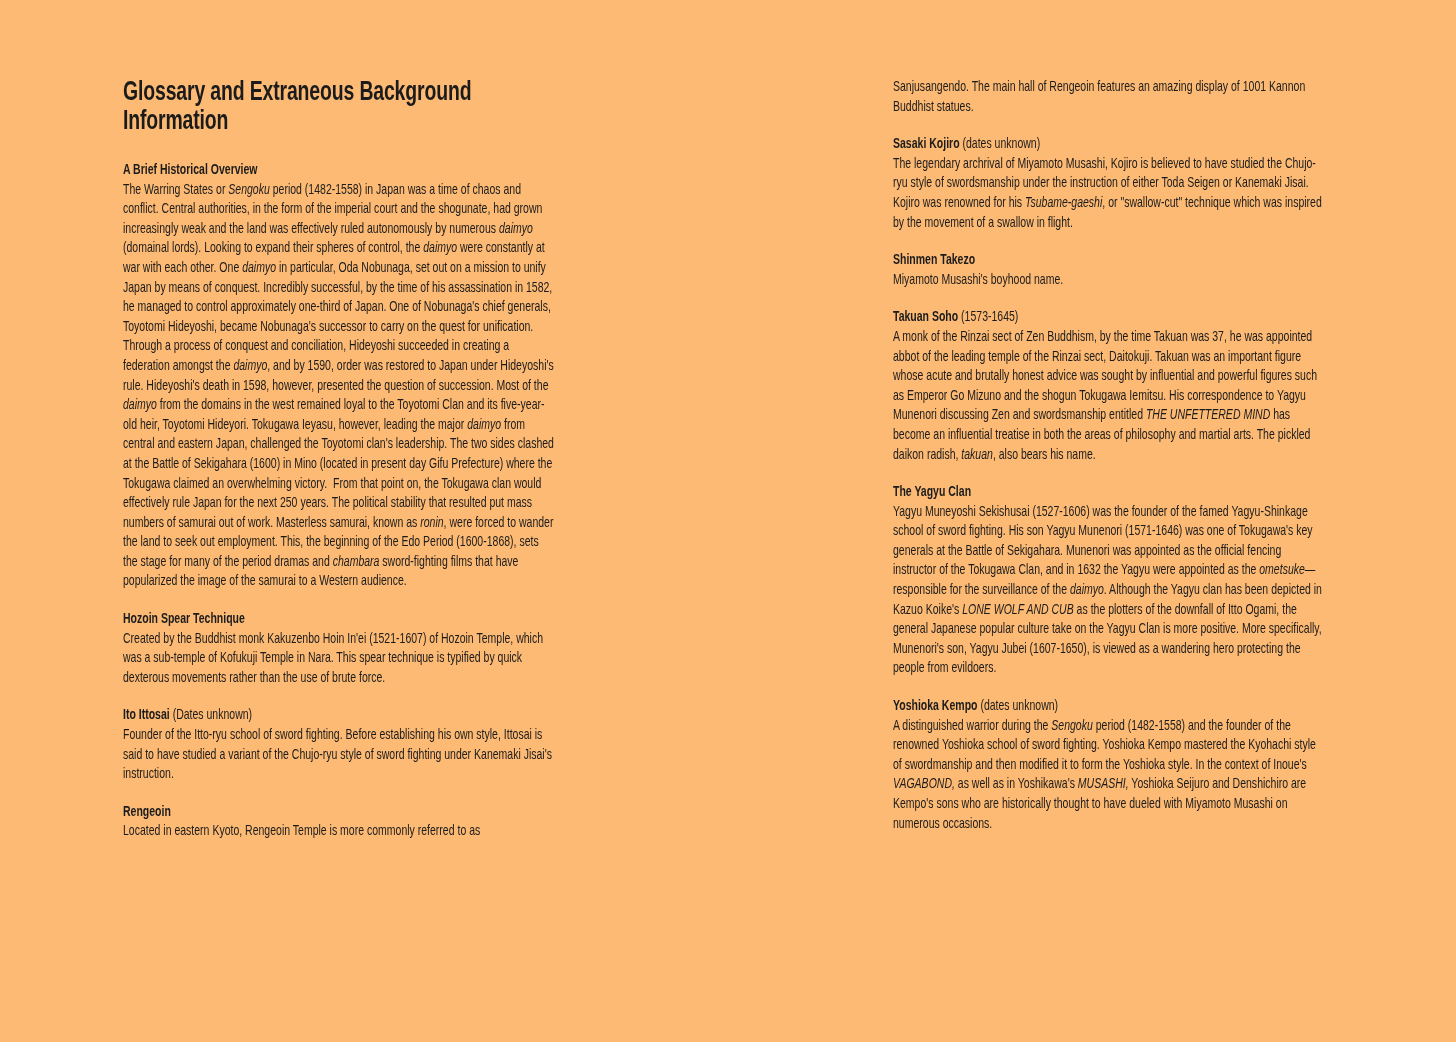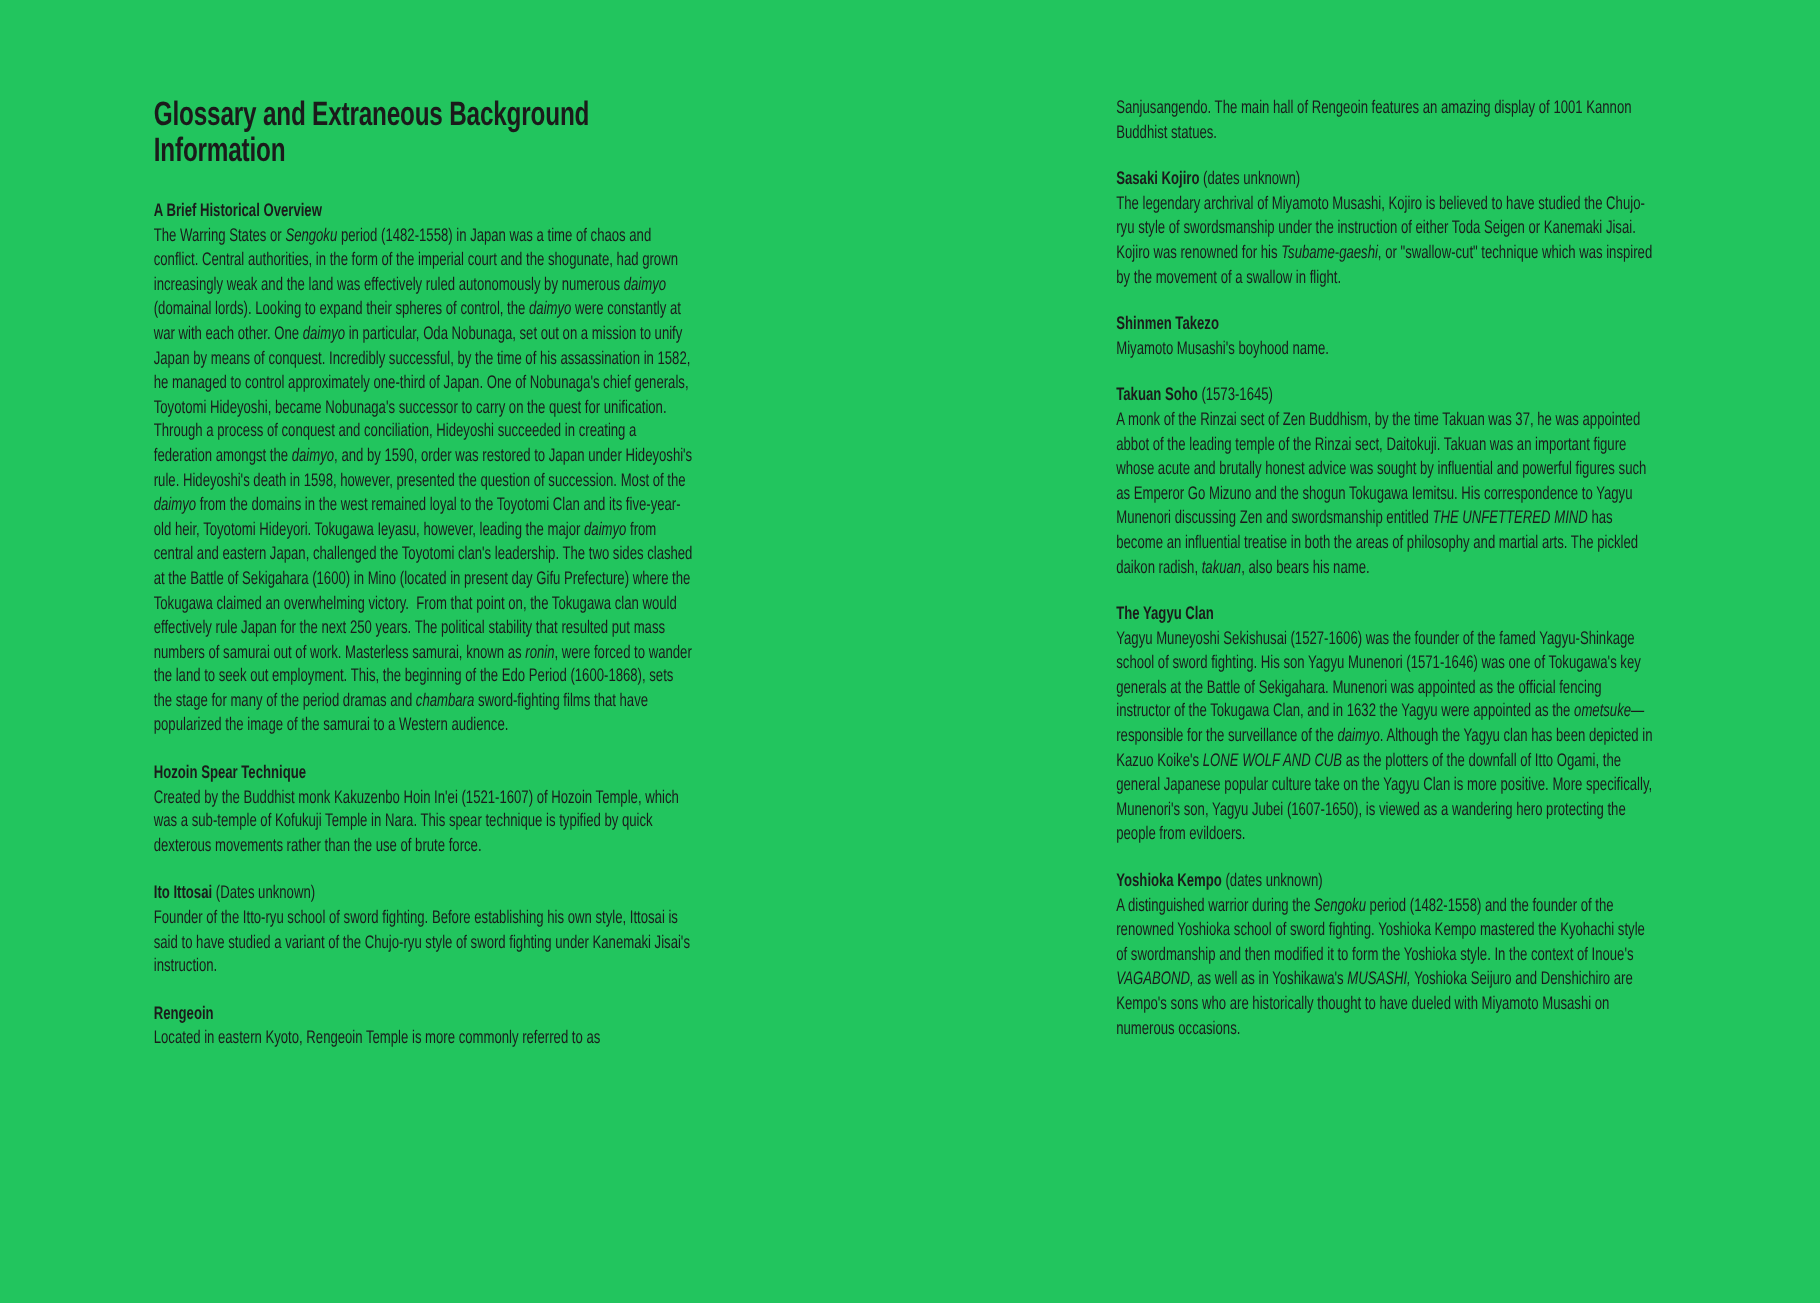--- a/index.html
+++ b/index.html
@@ -11,21 +11,21 @@
     width: 1456px;
     height: 1042px;
     font-family: "Liberation Sans", "DejaVu Sans", sans-serif;
     color: #1b1b1b;
     -webkit-font-smoothing: antialiased;
   }
   .page {
     position: relative;
     width: 1456px;
     height: 1042px;
-    background: #22c55e;
+    background: #fdba74;
     overflow: hidden;
   }
   
   .col {
     position: absolute;
     top: 77px;
     width: 600px;
     transform: scaleX(0.72);
     transform-origin: left top;
   }

